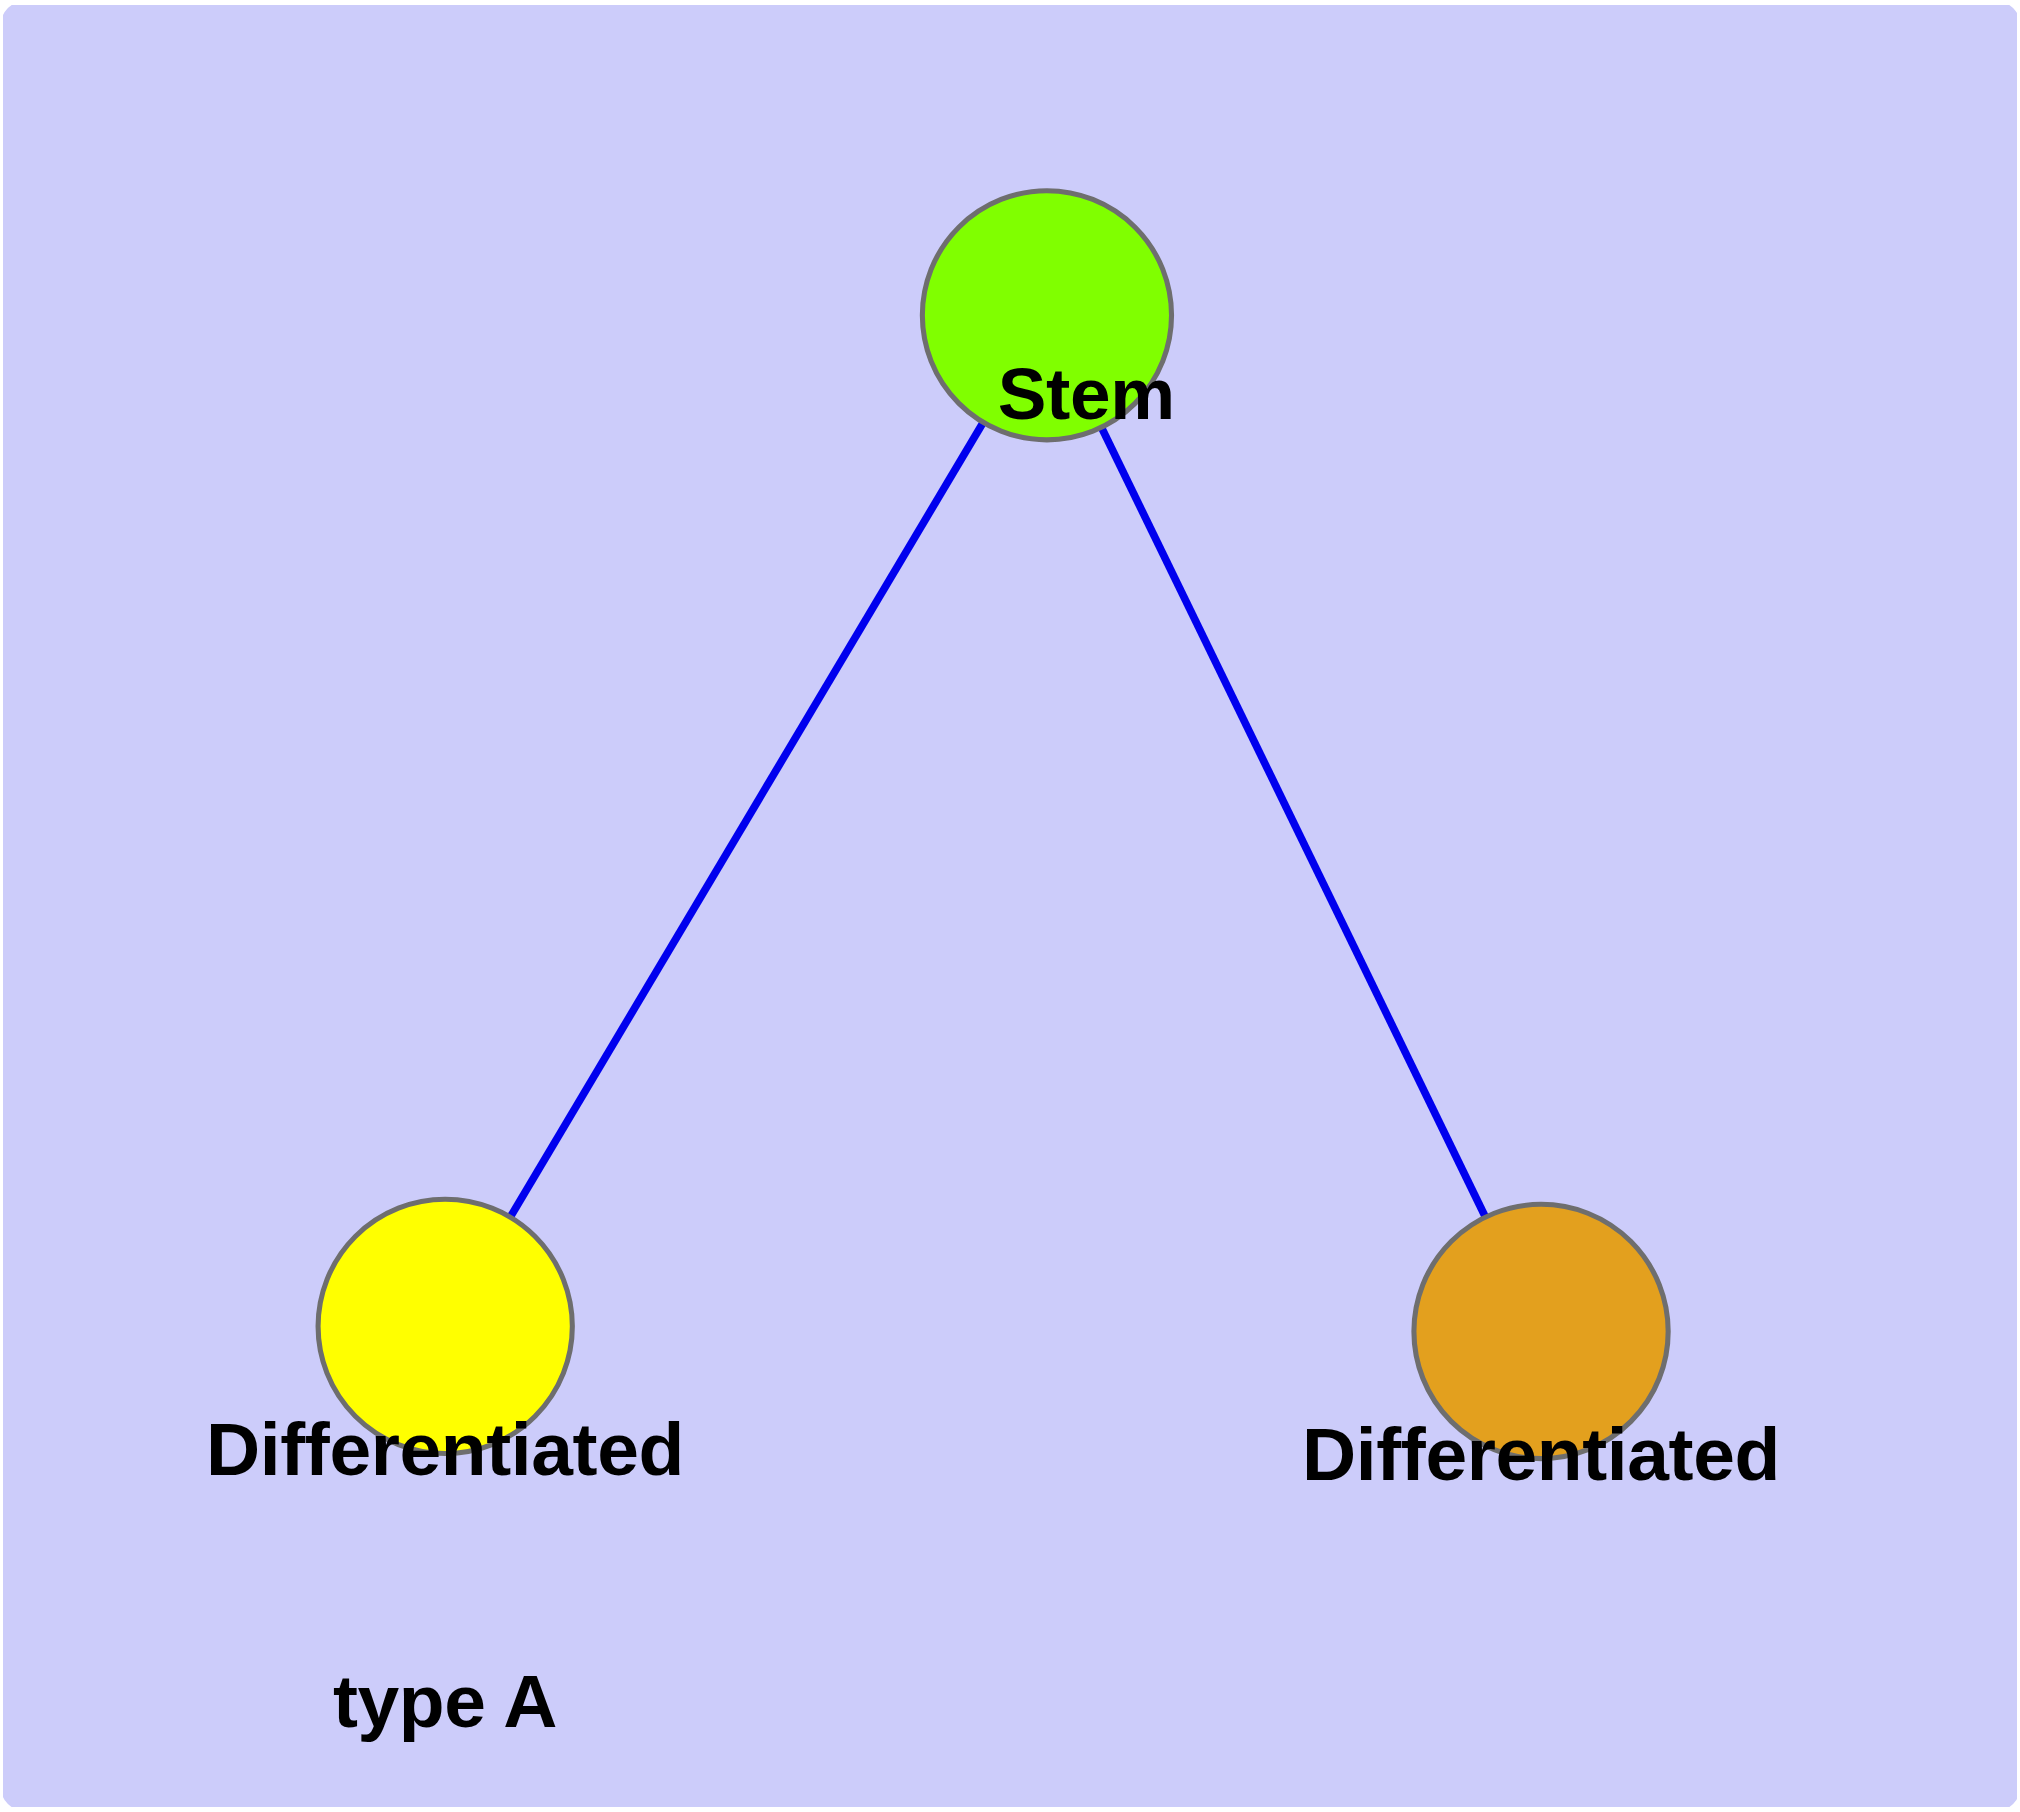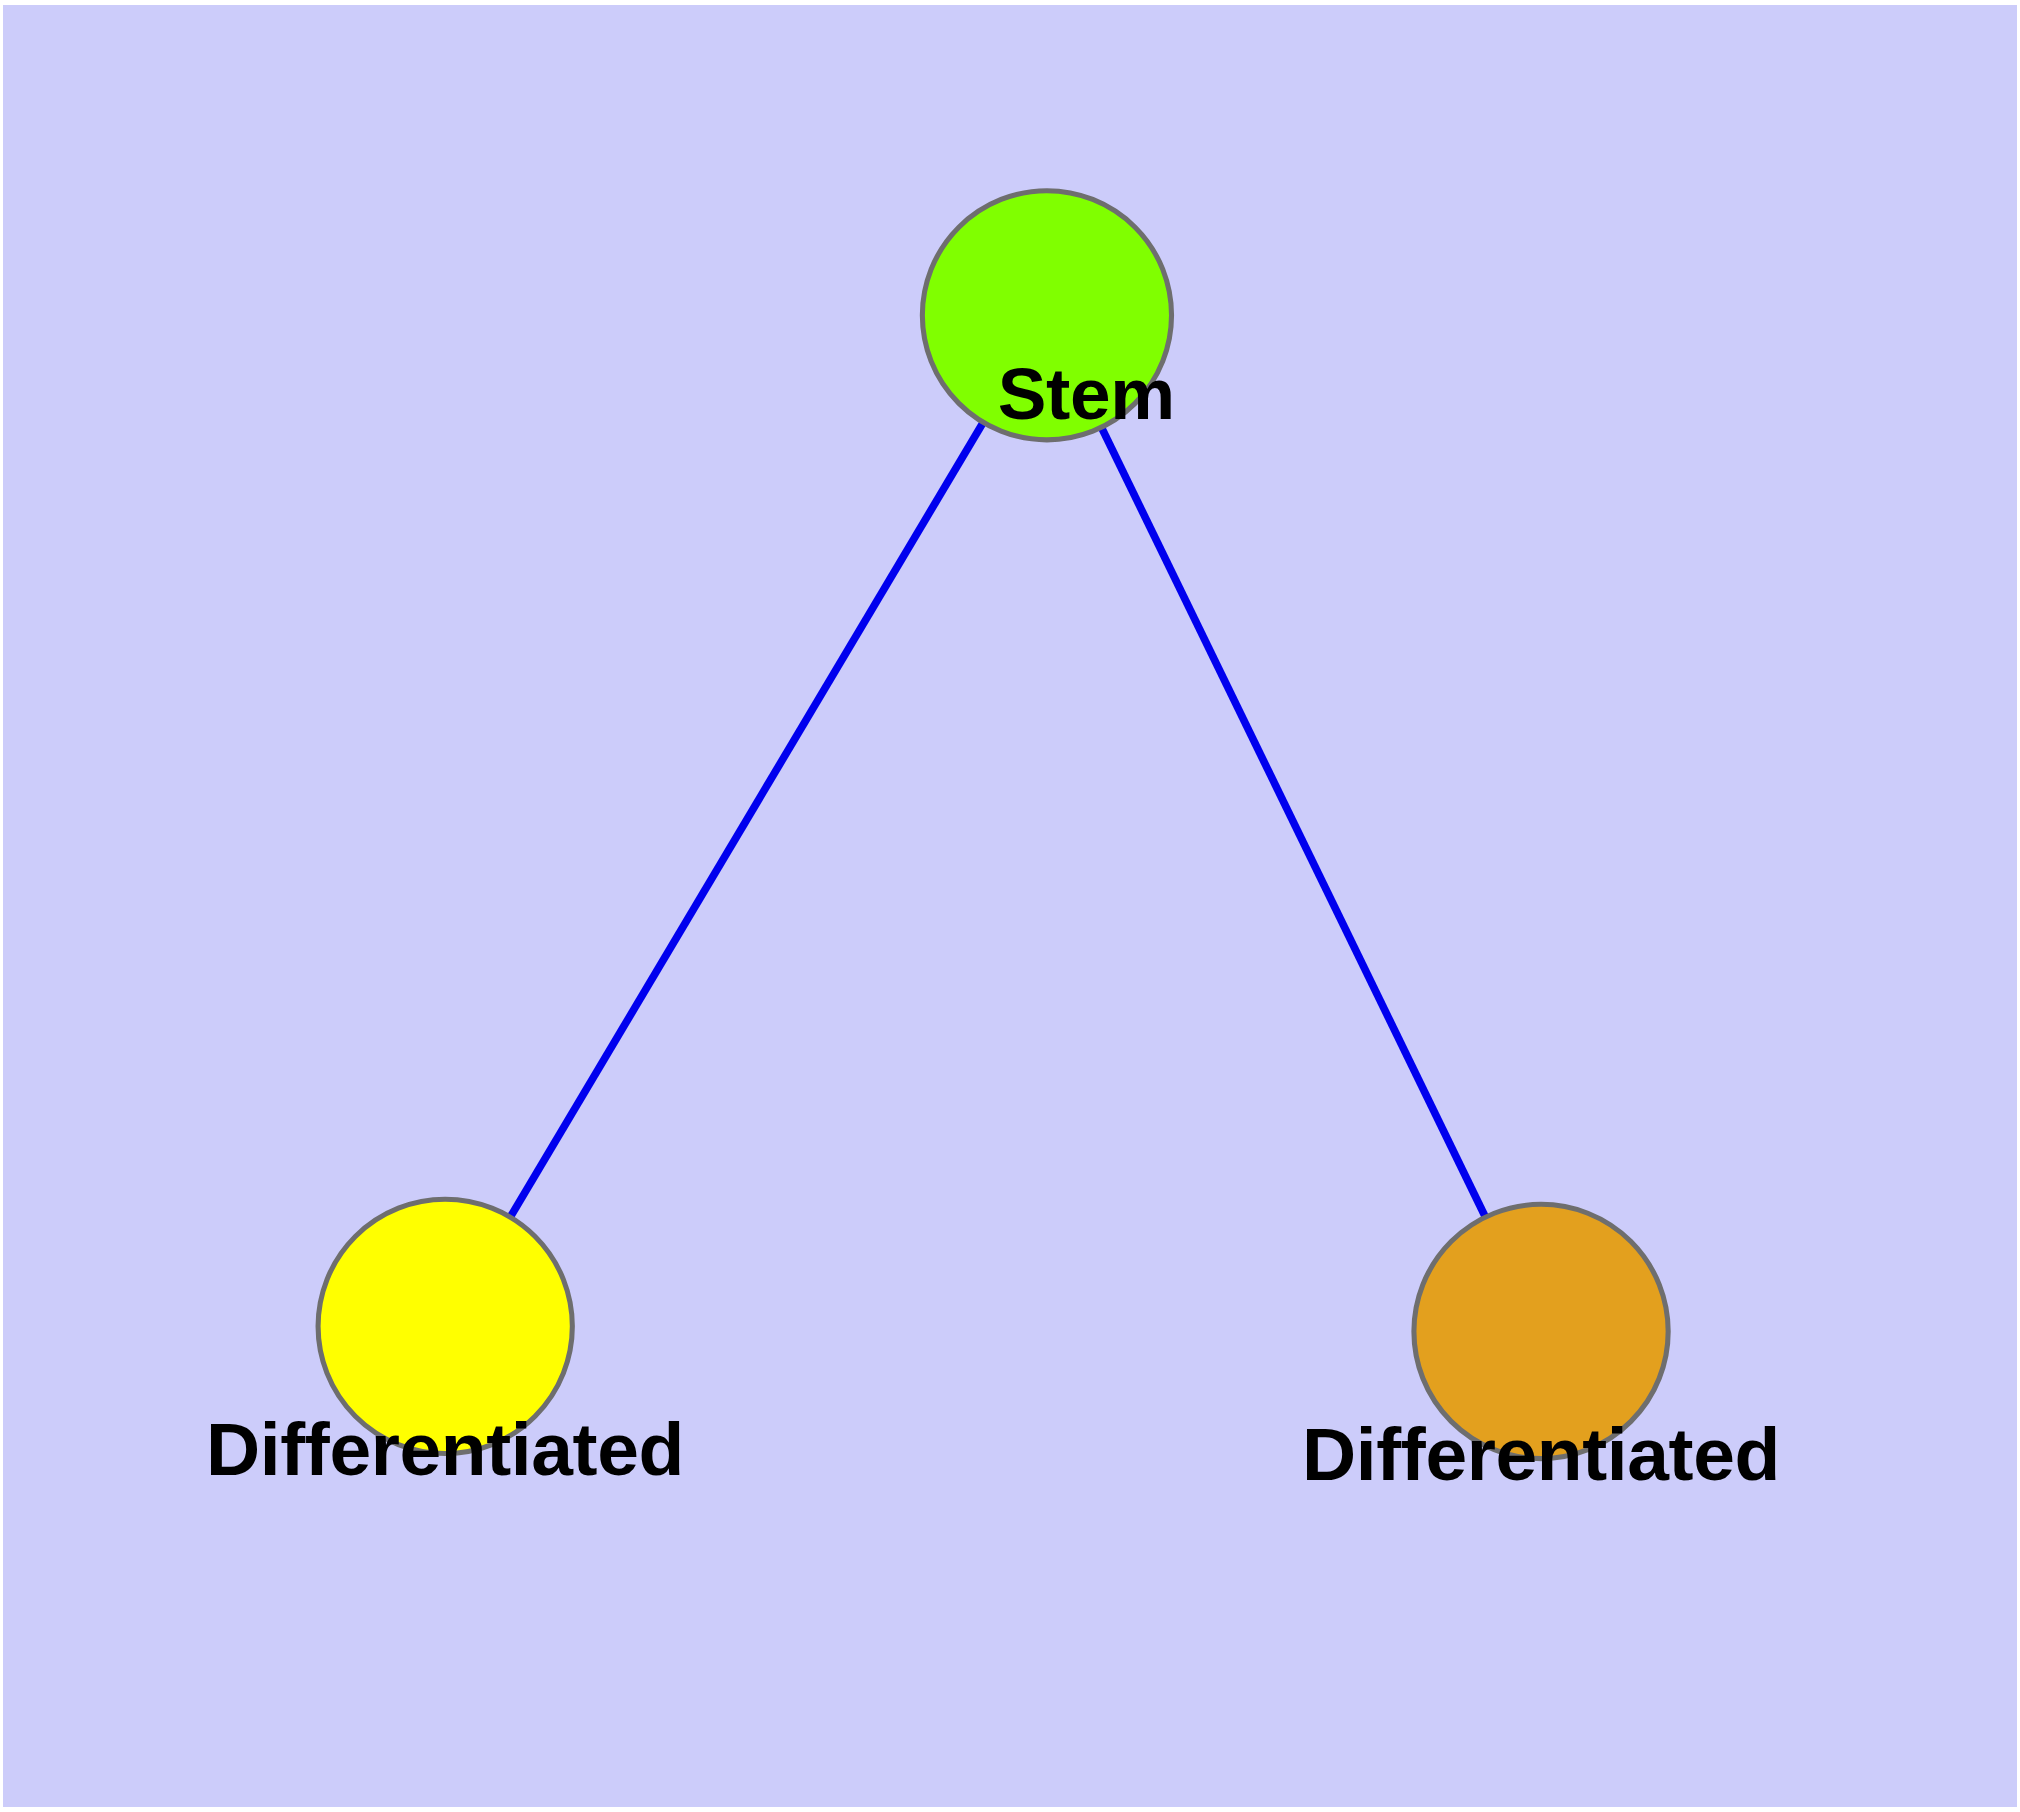--- a/index.html
+++ b/index.html
@@ -46,40 +46,41 @@
   .node-label.root {
     font-size: 73px;
   }
   .node-label.leaf {
     font-size: 75px;
   }
 </style>
 </head>
 <body>
 
-<div id="canvas" style="width: 2021px; height: 1812px; background: rgb(255, 255, 255);">
+<div id="canvas" style="width: 2021px; height: 1812px; background: rgb(255, 255, 255); border-radius: 27px;">
   <div id="plot-area" style="background: rgb(204, 204, 250);"></div>
 
   <svg id="graph-svg" viewBox="0 0 2384 2138">
     <g>
       <line x1="1163.4011242606866" y1="492.3062799394378" x2="598.1331373622986" y2="1442.1157283475743" stroke="#0000ee" stroke-width="9" stroke-linecap="butt"></line>
       <line x1="1296.2199551906617" y1="497.90519086381374" x2="1755.4681886266812" y2="1442.396840760533" stroke="#0000ee" stroke-width="9" stroke-linecap="butt"></line>
     </g>
     <g>
       <circle cx="1235" cy="372" r="147" fill="#80ff00" stroke="#6e6e6e" stroke-width="6"></circle>
       <circle cx="525" cy="1565" r="150" fill="#ffff00" stroke="#6e6e6e" stroke-width="6"></circle>
       <circle cx="1818" cy="1571" r="150" fill="#e3a01e" stroke="#6e6e6e" stroke-width="6"></circle>
     </g>
   </svg>
 
   <div class="node-label root" style="left: 792px; top: 271px; width: 509px; color: rgb(0, 0, 0);">
     <span>Stem</span>
   </div>
 
   <div class="node-label leaf" style="left: 106px; top: 1239px; width: 678px; color: rgb(0, 0, 0);">
     <div>Differentiated</div>
+    <div>type A</div>
   </div>
 
   <div class="node-label leaf" style="left: 1202px; top: 1244px; width: 678px; color: rgb(0, 0, 0);">
     <div>Differentiated</div>
   </div>
 </div>
 
 
 </body></html>

